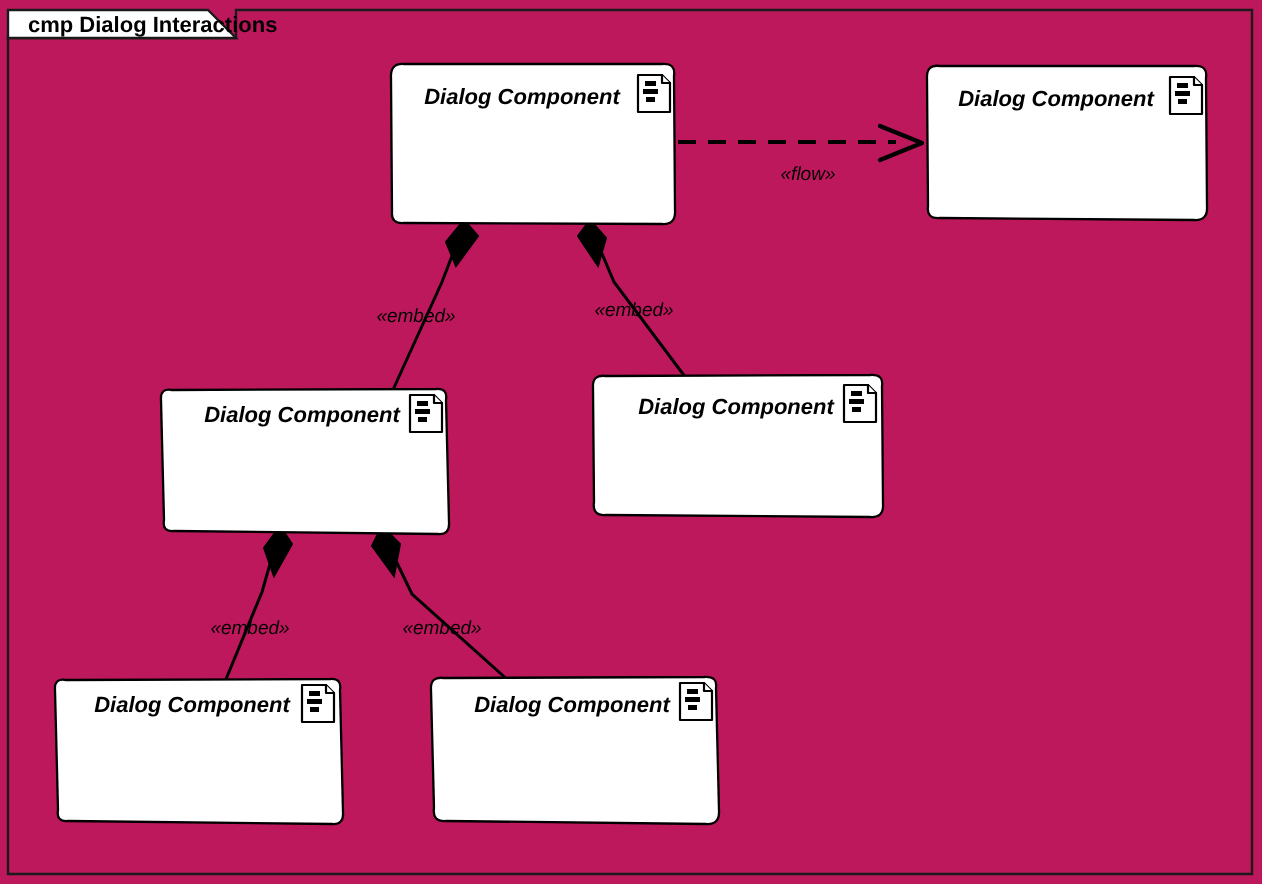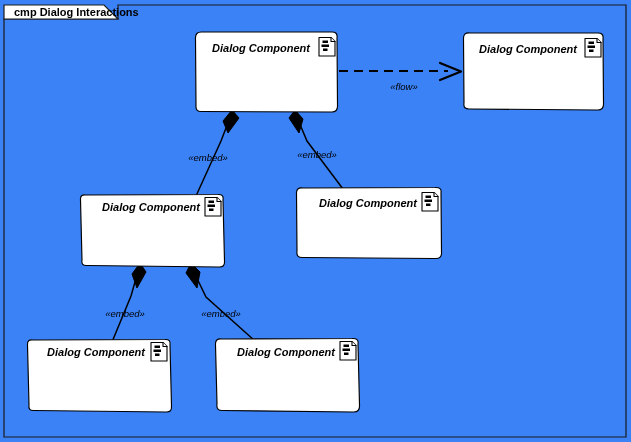--- a/index.html
+++ b/index.html
@@ -7,21 +7,21 @@
     padding: 0;
     background: #ffffff;
   }
   body {
     font-family: "Liberation Sans", sans-serif;
   }
   #canvas {
     position: relative;
     width: 631px;
     height: 442px;
-    background: #3b82f6;
+    background: #be185d;
     overflow: hidden;
   }
   #diagram-svg {
     position: absolute;
     left: 0;
     top: 0;
     width: 631px;
     height: 442px;
   }
   .frame-label-text {

